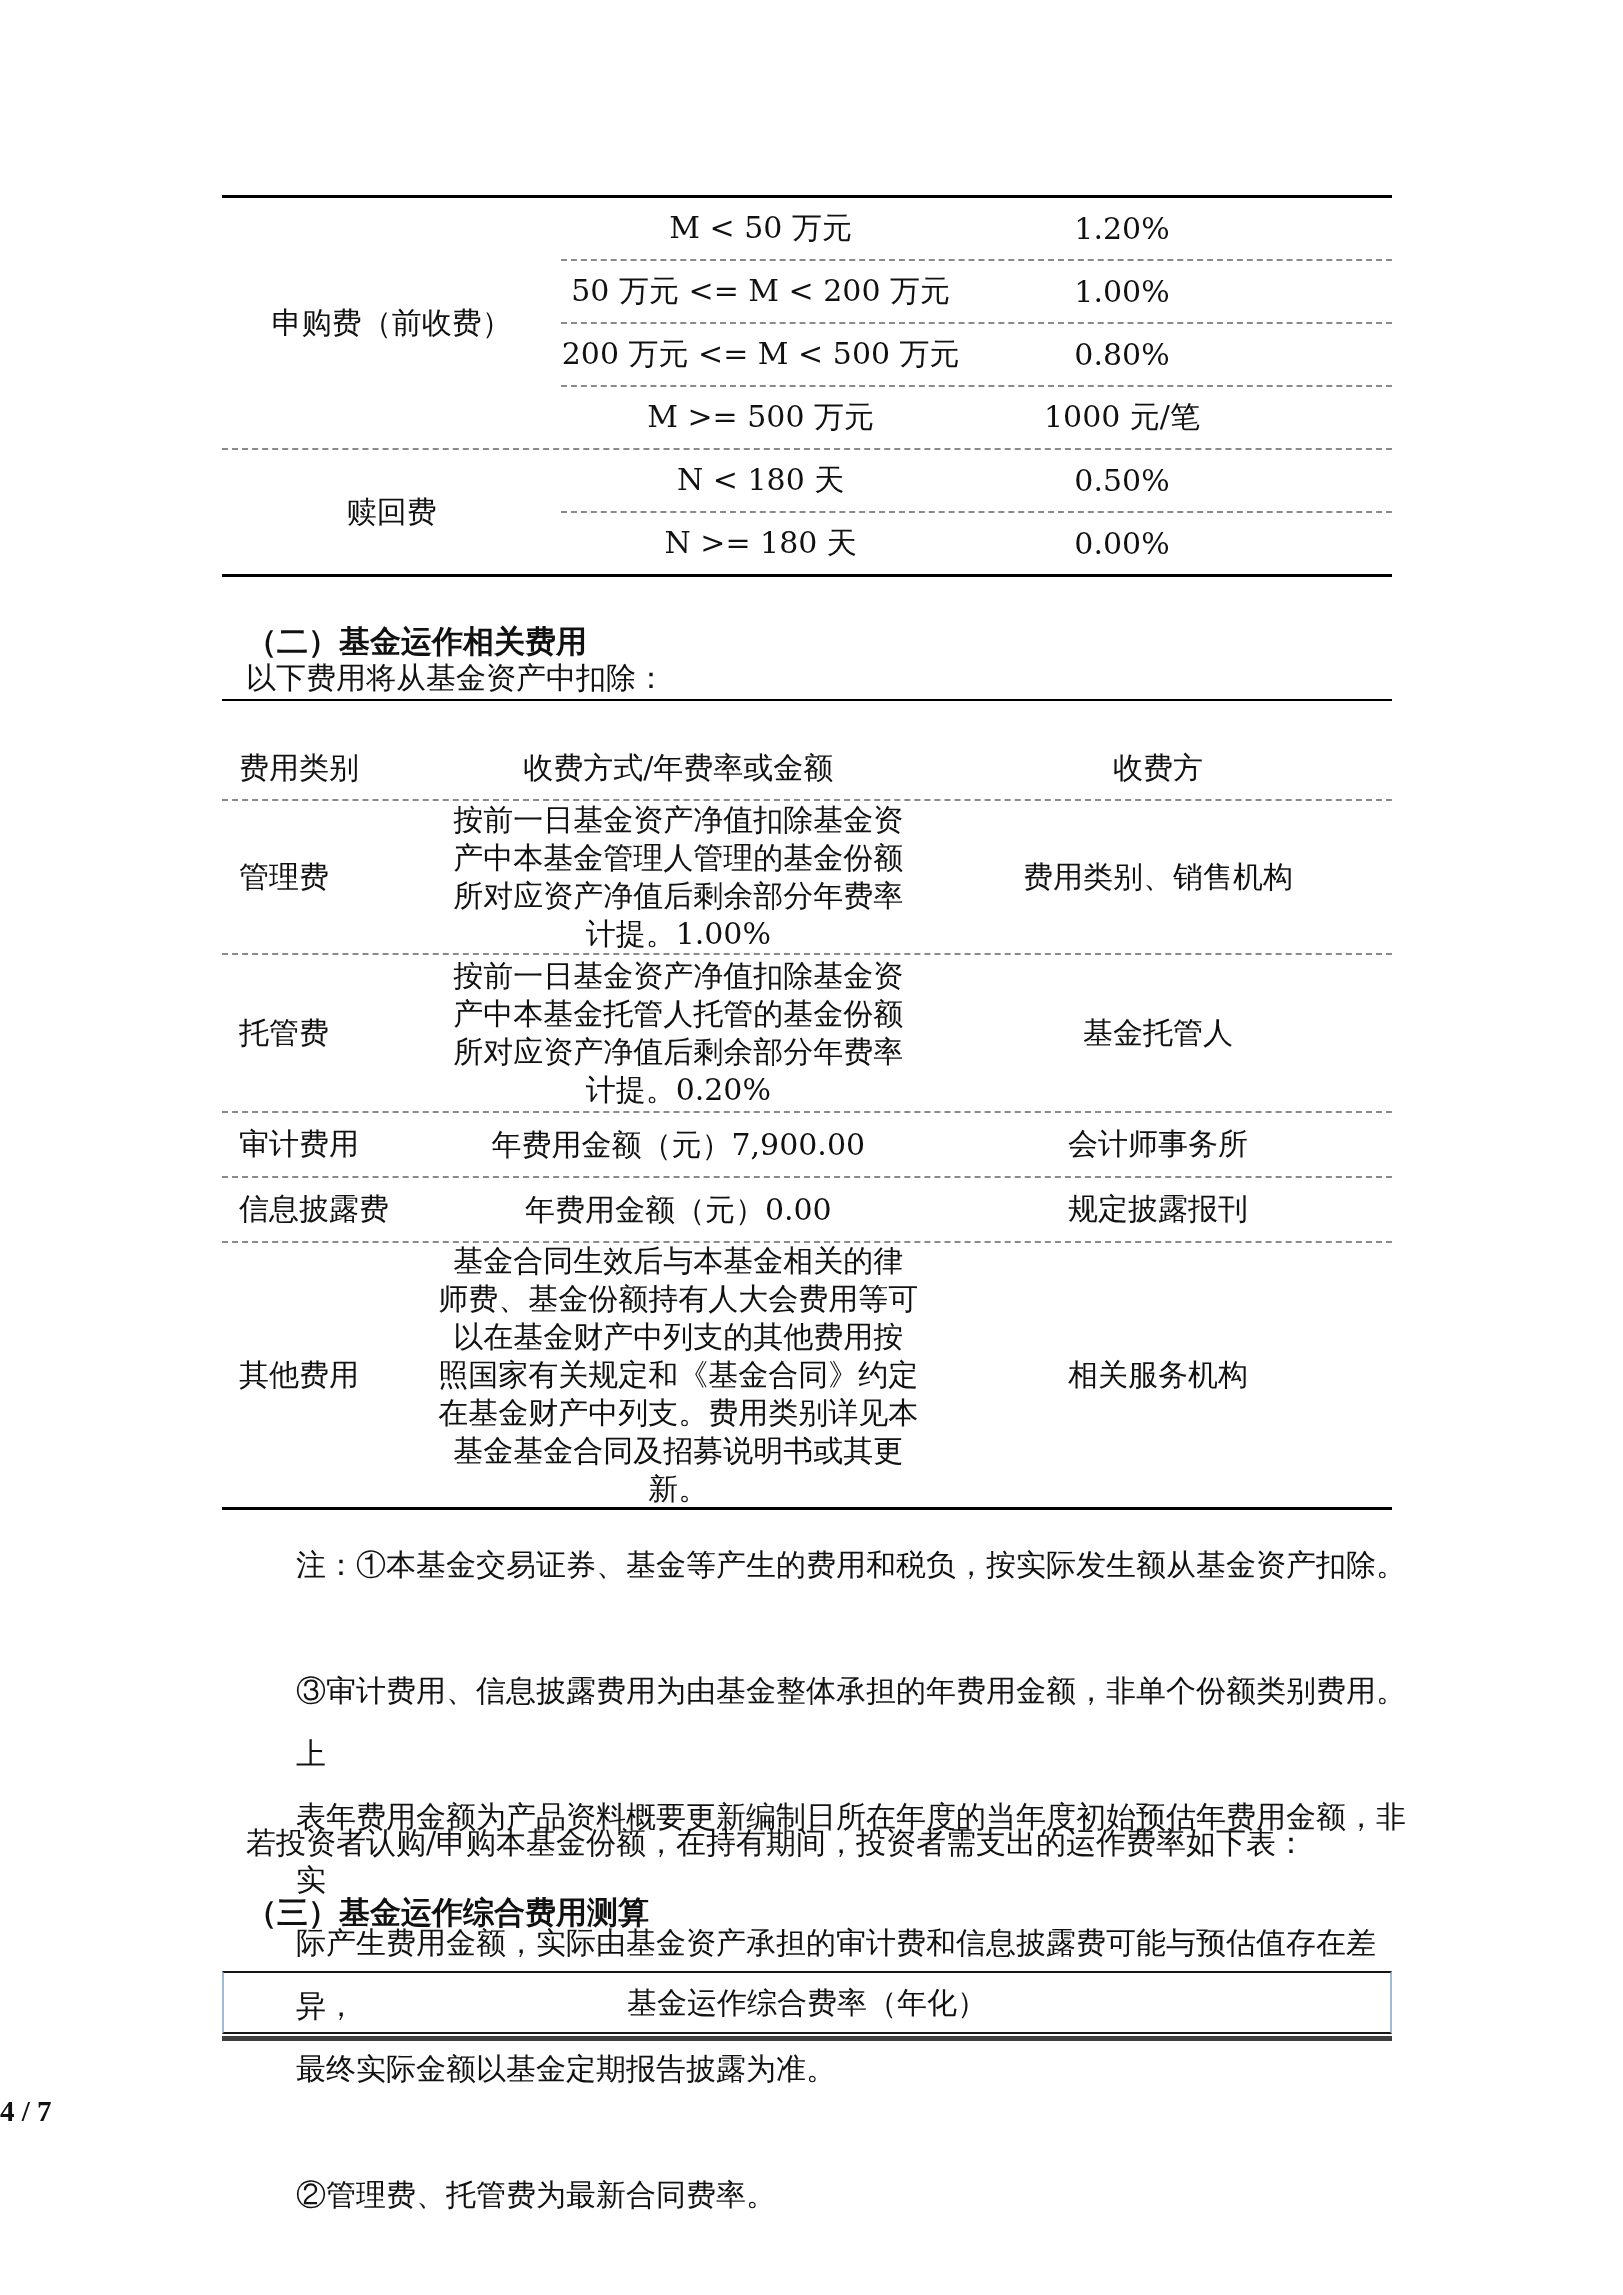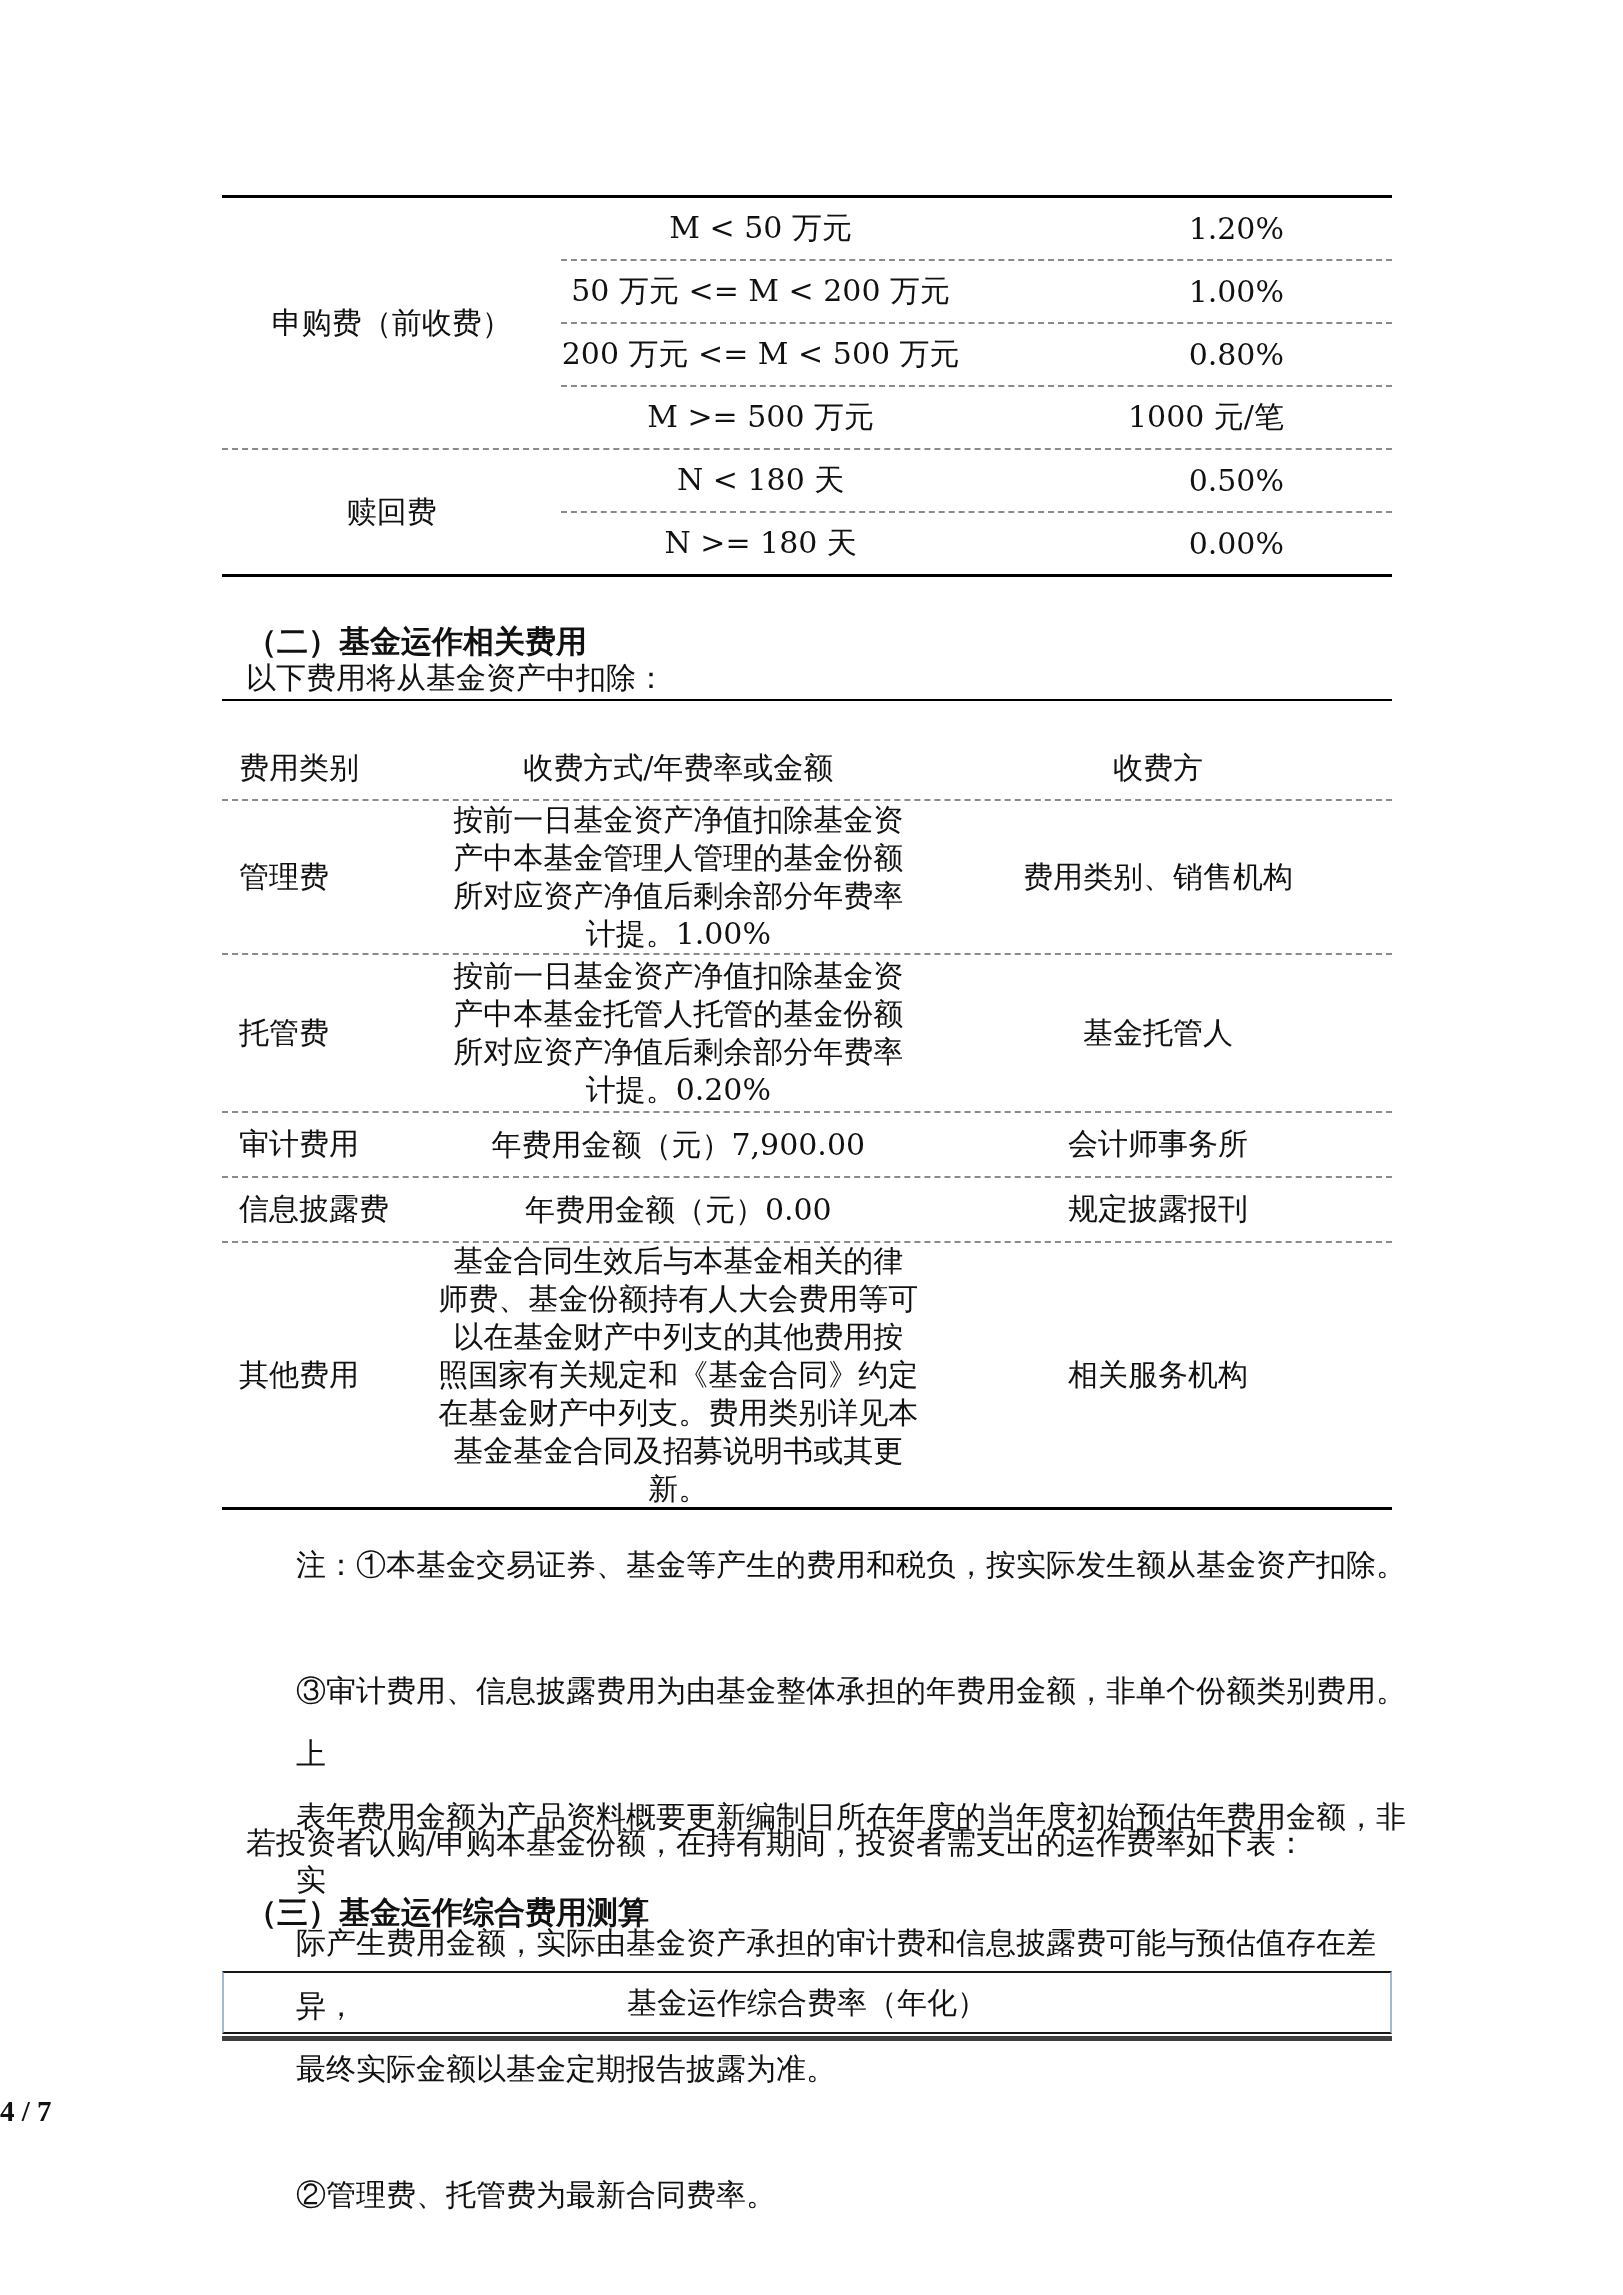--- a/index.html
+++ b/index.html
@@ -11,21 +11,21 @@
   .abs{position:absolute;}
   
   .t1{left:222px;top:195px;width:1170px;border-top:3.3px solid #000;border-bottom:3.3px solid #000;}
   .t1-section{display:flex;}
   .t1-section + .t1-section{border-top:2.6px dashed #8a8a8a;}
   .t1-label{width:29%;display:flex;align-items:center;justify-content:center;text-align:center;}
   .t1-rows{width:71%;}
   .t1-row{display:flex;height:61px;align-items:center;}
   .t1-row + .t1-row{border-top:2.6px dashed #8a8a8a;}
   .t1-tier{width:48%;text-align:center;}
-  .t1-rate{width:39%;text-align:right;}
+  .t1-rate{width:39%;text-align:center;}
   .t1-spacer{width:13%;}
   
   .heading{left:246px;font-size:31px;font-weight:700;line-height:37px;}
   .para{left:246px;line-height:34px;}
   
   .t2{left:222px;top:699px;width:1170px;border-top:2px solid #000;border-bottom:3.3px solid #000;}
   .t2-row{display:flex;align-items:center;}
   .t2-row + .t2-row{border-top:2.6px dashed #8a8a8a;}
   .t2 .c1{width:18%;padding-left:17px;box-sizing:border-box;}
   .t2 .c2{width:42%;text-align:center;white-space:pre-line;line-height:38px;}

